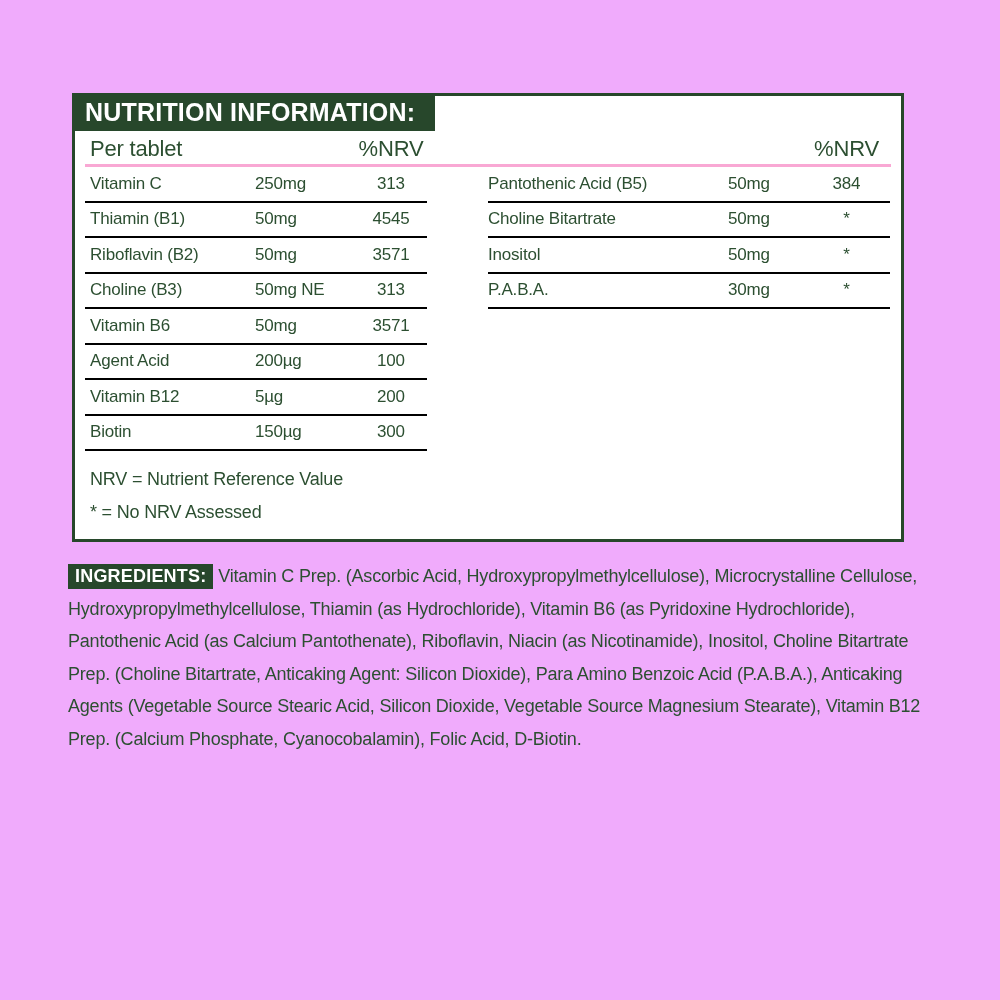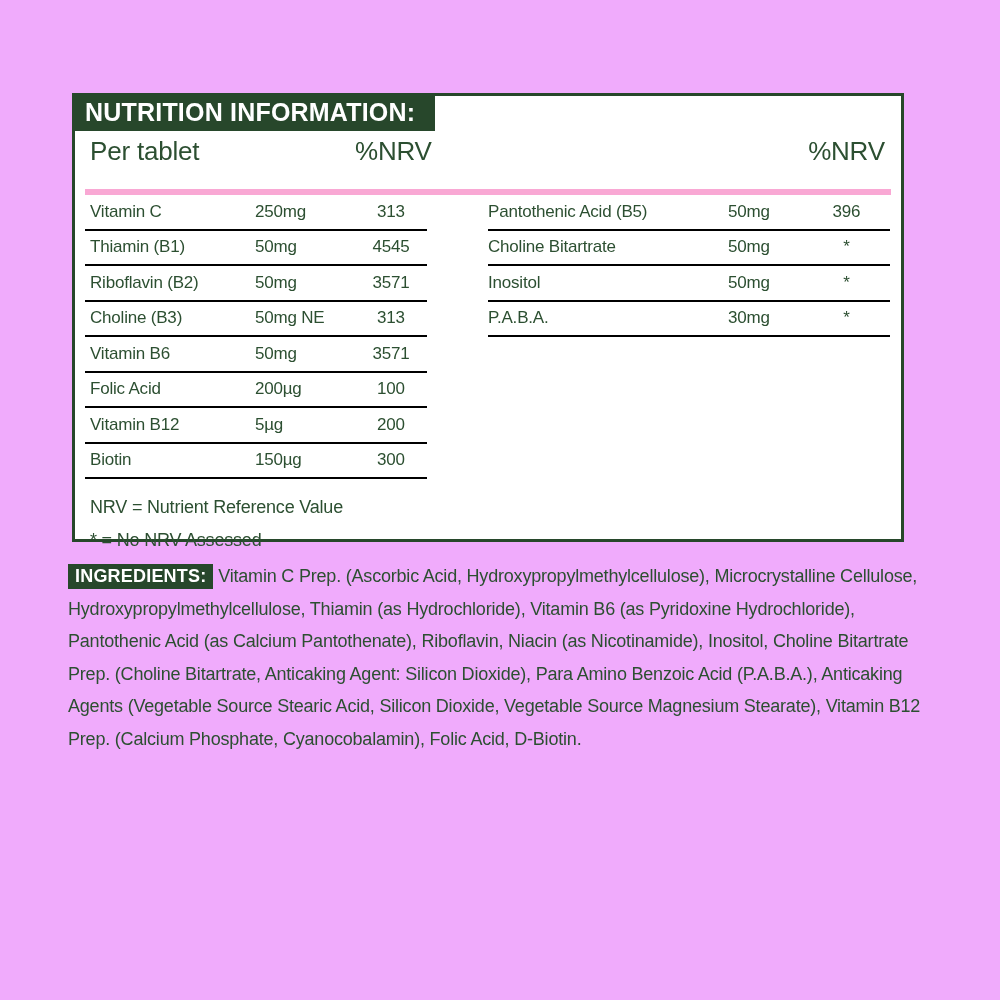--- a/index.html
+++ b/index.html
@@ -46,23 +46,23 @@
   }
   .table {
     margin: 40px 10px 0 10px;
     color: #2c4f31;
     letter-spacing: -0.2px;
   }
   .header-row {
     display: grid;
     grid-template-columns: 270px 72px 61px 315px 87px;
     align-items: end;
-    font-size: 26px;
-    padding-bottom: 22px;
-    border-bottom: 6px solid #f9a8d4;
+    font-size: 22px;
+    padding-bottom: 2px;
+    border-bottom: 3px solid #f9a8d4;
   }
   .hdr-label { padding-left: 5px; }
   .hdr-nrv { text-align: center; }
   .tbody { position: relative; }
   .col-left { width: 342px; }
   .col-right {
     position: absolute;
     top: 0;
     left: 403px;
     width: 402px;
@@ -147,41 +147,41 @@
             <div class="cell-name">Choline (B3)</div>
             <div class="cell-amount">50mg NE</div>
             <div class="cell-nrv">313</div>
           </div>
           <div class="nrow">
             <div class="cell-name">Vitamin B6</div>
             <div class="cell-amount">50mg</div>
             <div class="cell-nrv">3571</div>
           </div>
           <div class="nrow">
-            <div class="cell-name">Folic Acid</div>
+            <div class="cell-name">Agent Acid</div>
             <div class="cell-amount">200µg</div>
             <div class="cell-nrv">100</div>
           </div>
           <div class="nrow">
             <div class="cell-name">Vitamin B12</div>
             <div class="cell-amount">5µg</div>
             <div class="cell-nrv">200</div>
           </div>
           <div class="nrow">
             <div class="cell-name">Biotin</div>
             <div class="cell-amount">150µg</div>
             <div class="cell-nrv">300</div>
           </div>
         </div>
 
         <div class="col-right">
           <div class="nrow">
             <div class="cell-name">Pantothenic Acid (B5)</div>
             <div class="cell-amount">50mg</div>
-            <div class="cell-nrv">396</div>
+            <div class="cell-nrv">384</div>
           </div>
           <div class="nrow">
             <div class="cell-name">Choline Bitartrate</div>
             <div class="cell-amount">50mg</div>
             <div class="cell-nrv">*</div>
           </div>
           <div class="nrow">
             <div class="cell-name">Inositol</div>
             <div class="cell-amount">50mg</div>
             <div class="cell-nrv">*</div>

